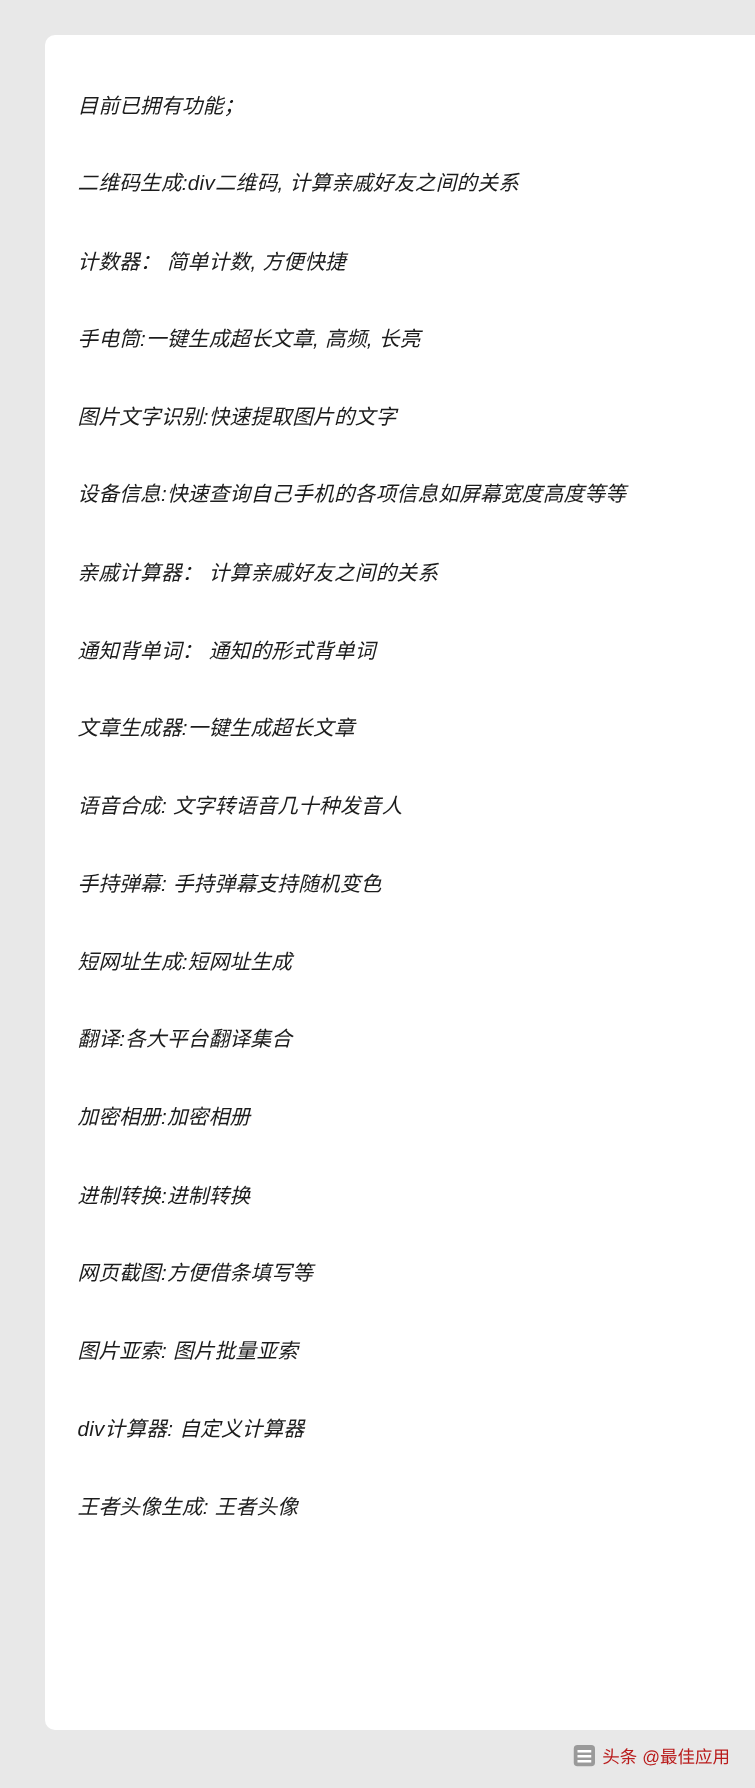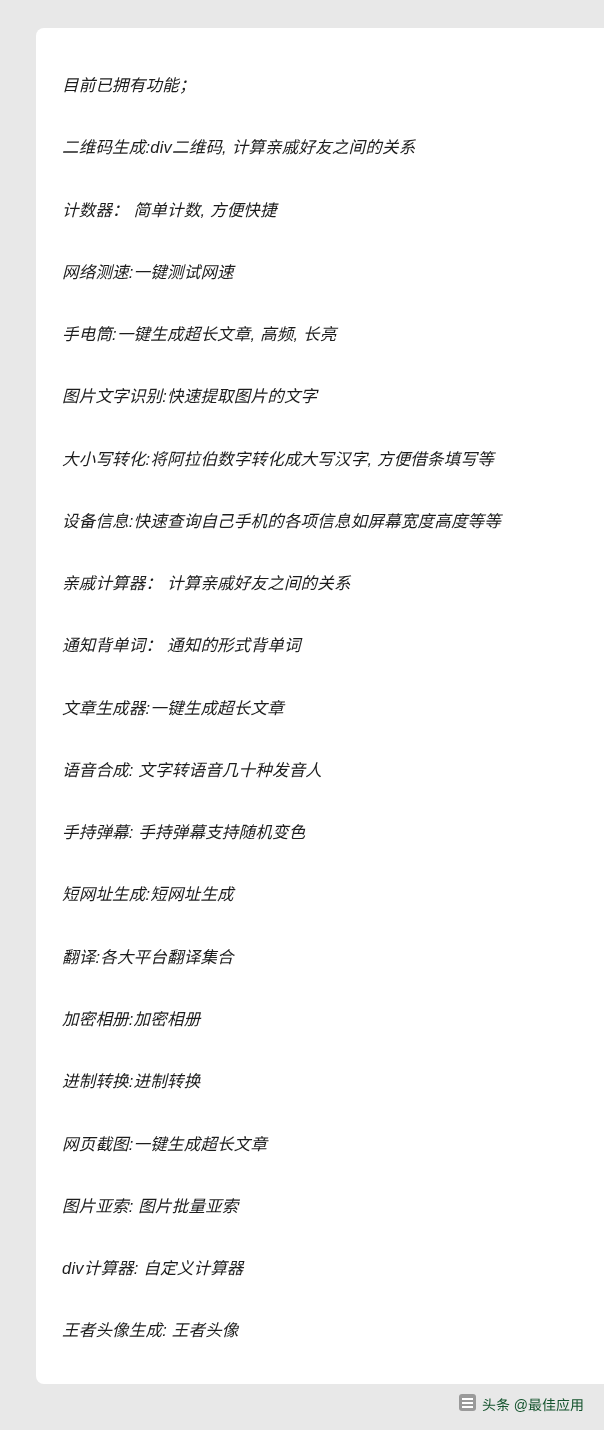--- a/index.html
+++ b/index.html
@@ -45,22 +45,23 @@
     white-space: nowrap;
   }
   .feature-line:last-child {
     margin-bottom: 0;
   }
   .watermark {
     position: absolute;
     right: 20px;
     bottom: 16px;
     display: flex;
+    align-items: center;
     gap: 6px;
-    color: #14532d;
+    color: #b91c1c;
     font-size: 14px;
   }
   .wm-logo {
     display: inline-block;
     width: 17px;
     height: 17px;
     border-radius: 3px;
     background: #9a9a9a;
     position: relative;
     flex: 0 0 auto;
@@ -82,35 +83,33 @@
 </head>
 <body>
 
 <div class="page">
 
   <div class="card">
     <div class="feature-list">
       <p class="feature-line">目前已拥有功能；</p>
       <p class="feature-line">二维码生成:div二维码, 计算亲戚好友之间的关系</p>
       <p class="feature-line">计数器： 简单计数, 方便快捷</p>
-      <p class="feature-line">网络测速:一键测试网速</p>
       <p class="feature-line">手电筒:一键生成超长文章, 高频, 长亮</p>
       <p class="feature-line">图片文字识别:快速提取图片的文字</p>
-      <p class="feature-line">大小写转化:将阿拉伯数字转化成大写汉字, 方便借条填写等</p>
       <p class="feature-line">设备信息:快速查询自己手机的各项信息如屏幕宽度高度等等</p>
       <p class="feature-line">亲戚计算器： 计算亲戚好友之间的关系</p>
       <p class="feature-line">通知背单词： 通知的形式背单词</p>
       <p class="feature-line">文章生成器:一键生成超长文章</p>
       <p class="feature-line">语音合成: 文字转语音几十种发音人</p>
       <p class="feature-line">手持弹幕: 手持弹幕支持随机变色</p>
       <p class="feature-line">短网址生成:短网址生成</p>
       <p class="feature-line">翻译:各大平台翻译集合</p>
       <p class="feature-line">加密相册:加密相册</p>
       <p class="feature-line">进制转换:进制转换</p>
-      <p class="feature-line">网页截图:一键生成超长文章</p>
+      <p class="feature-line">网页截图:方便借条填写等</p>
       <p class="feature-line">图片亚索: 图片批量亚索</p>
       <p class="feature-line">div计算器: 自定义计算器</p>
       <p class="feature-line">王者头像生成: 王者头像</p>
 
     </div>
   </div>
 
   <div class="watermark">
     <span class="wm-logo"></span>
     <span class="wm-text">头条 @最佳应用</span>

